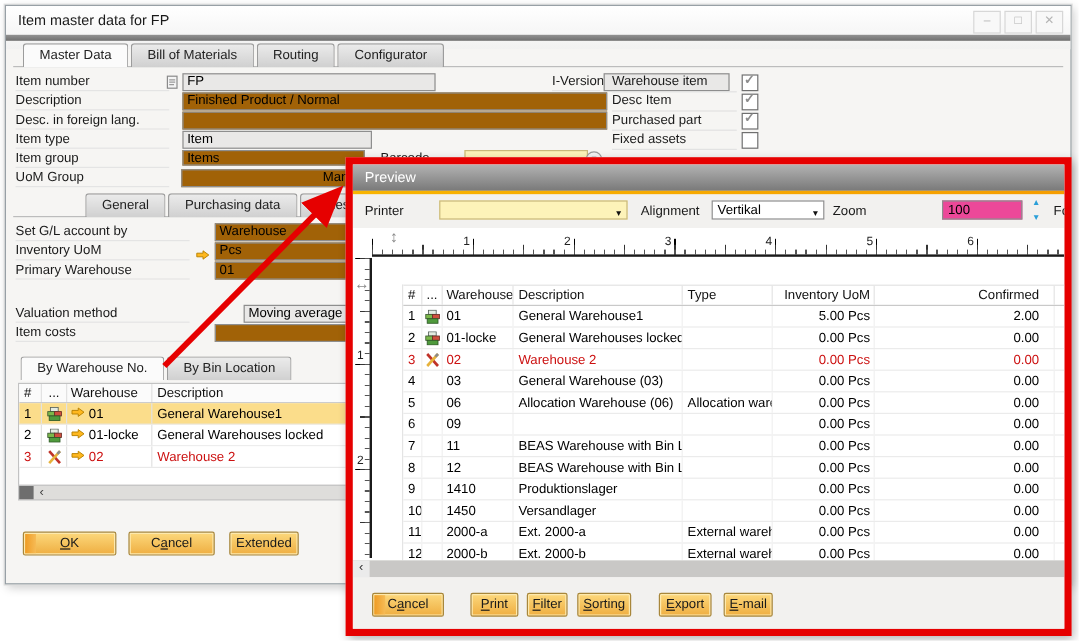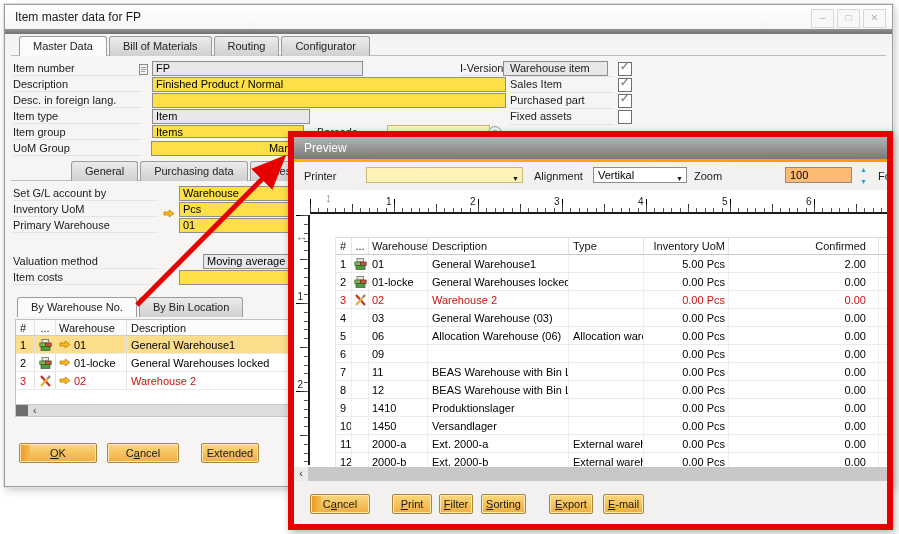--- a/index.html
+++ b/index.html
@@ -19,21 +19,21 @@
   .tab{height:19px;line-height:19px;padding:0 13px;font-size:11px;color:#222;
     background:linear-gradient(#ebebeb,#d0d0d0);border:1px solid #9c9c9c;border-bottom:none;
     border-radius:3px 3px 0 0;margin-right:2px;white-space:nowrap;}
   .tab.active{background:#fbfbfb;}
   #tabs1{left:14px;top:31px;}
   #tabs2{left:26px;top:156px;padding-left:40px;}
   #tabs3{left:12px;top:292px;}
   .hline{position:absolute;height:1px;background:#bcbcbc;}
 
   .flabel{position:absolute;font-size:11px;color:#1a1a1a;border-bottom:1px solid #e4e4e4;height:13px;white-space:nowrap;}
-  .input{position:absolute;height:13px;font-size:11px;line-height:13px;padding:0 3px;background:#fde047;
+  .input{position:absolute;height:13px;font-size:11px;line-height:13px;padding:0 3px;background:#a16207;
     border:1px solid #8e8e8e;white-space:nowrap;overflow:hidden;}
   .input.grey{background:#e9e8e7;}
   .input.yellow{background:#fdf3b9;border-color:#c9b87a;}
   .combo::after{content:"▼";position:absolute;right:3px;top:3px;font-size:7px;color:#111;}
   .combo{padding-right:14px;}
 
   .iconslot{position:absolute;}
   .circicon{position:absolute;width:12px;height:12px;border:1px solid #9a9a9a;border-radius:50%;
     font-size:8px;line-height:11px;text-align:center;color:#777;background:#f2f2f2;}
 
@@ -62,37 +62,37 @@
 
   .gbtn{position:relative;height:20px;background:linear-gradient(#fcd87c,#efae41);border:1px solid #a8873b;
     border-radius:2px;font-size:11px;color:#1a1a1a;text-align:center;line-height:18px;padding:0;
     box-shadow:inset 0 0 0 1px #fde9ad;box-sizing:border-box;cursor:default;font-family:"Liberation Sans",sans-serif;}
   .gbtn .bl{position:relative;z-index:1;}
   .gbtn.accent::before{content:"";position:absolute;left:1px;top:1px;bottom:1px;width:9px;
     background:linear-gradient(to right,#ef9c25,#f6bb55);}
   #mainbtns{position:absolute;left:14px;top:438px;display:flex;}
   #mainbtns .gbtn:nth-child(1){min-width:78px;}
   #mainbtns .gbtn:nth-child(2){min-width:72px;margin-left:10px;}
-  #mainbtns .gbtn:nth-child(3){min-width:58px;margin-left:22px;}
+  #mainbtns .gbtn:nth-child(3){min-width:58px;margin-left:12px;}
 
   
   #arrow-overlay{position:absolute;left:0;top:0;width:899px;height:534px;pointer-events:none;z-index:40;}
 
   
   #preview{position:absolute;left:288px;top:131px;width:605px;height:399px;border:6px solid #e60000;
     box-sizing:border-box;background:#f2f1ef;z-index:30;overflow:hidden;box-shadow:2px 3px 8px rgba(0,0,0,.3);}
   #ptitle{position:absolute;left:0;top:0;right:0;height:22px;background:linear-gradient(#b3b3b3,#797979);
     color:#fff;font-size:12px;line-height:22px;padding-left:10px;}
   #amber{position:absolute;left:0;top:22px;right:0;height:3px;background:linear-gradient(to right,#f8b400,#f59d00);}
   #ptoolbar{position:absolute;left:0;top:25px;right:0;height:28px;background:#f2f1ef;font-size:11px;}
   .tlabel{position:absolute;top:8px;color:#1a1a1a;white-space:nowrap;}
   .tcombo{position:absolute;top:5px;height:16px;line-height:15px;font-size:11px;background:#fff;
     border:1px solid #8e8e8e;box-sizing:border-box;padding:0 14px 0 4px;white-space:nowrap;}
   .tcombo.yellow{background:#fdf3b9;border-color:#c9b87a;}
-  .tinput{position:absolute;top:5px;height:16px;line-height:15px;font-size:11px;background:#fdba74;
+  .tinput{position:absolute;top:5px;height:16px;line-height:15px;font-size:11px;background:#ec4899;
     border:1px solid #8e8e8e;box-sizing:border-box;padding:0 4px;}
   .spin{position:absolute;width:11px;height:17px;top:5px;}
   .spin::before{content:"▲";position:absolute;top:-1px;left:0;font-size:7px;color:#2a9fd8;}
   .spin::after{content:"▼";position:absolute;bottom:-1px;left:0;font-size:7px;color:#2a9fd8;}
 
   #pbody{position:absolute;left:0;top:53px;right:0;height:277px;background:#fff;overflow:hidden;}
   .hruler{position:absolute;left:16px;top:8px;width:577px;height:14px;border-bottom:2px solid #1b1b1b;
     background-image:repeating-linear-gradient(to right,#555 0 1px,transparent 1px 8.4px),
       repeating-linear-gradient(to right,#333 0 1px,transparent 1px 42px),
       repeating-linear-gradient(to right,#000 0 1px,transparent 1px 84px);
@@ -183,21 +183,21 @@
 
     <span class="flabel" style="left:8px;top:137px;width:128px;">UoM Group</span>
     <div class="input" style="left:146px;top:136px;width:150px;text-align:right;">Manual</div>
 
     <div id="cbcol">
         <div class="cbrow">
           <span class="cblabel">Warehouse item</span>
           <span class="cb checked"></span>
         </div>
         <div class="cbrow">
-          <span class="cblabel">Sales Item</span>
+          <span class="cblabel">Desc Item</span>
           <span class="cb checked"></span>
         </div>
         <div class="cbrow">
           <span class="cblabel">Purchased part</span>
           <span class="cb checked"></span>
         </div>
         <div class="cbrow">
           <span class="cblabel">Fixed assets</span>
           <span class="cb"></span>
         </div>

